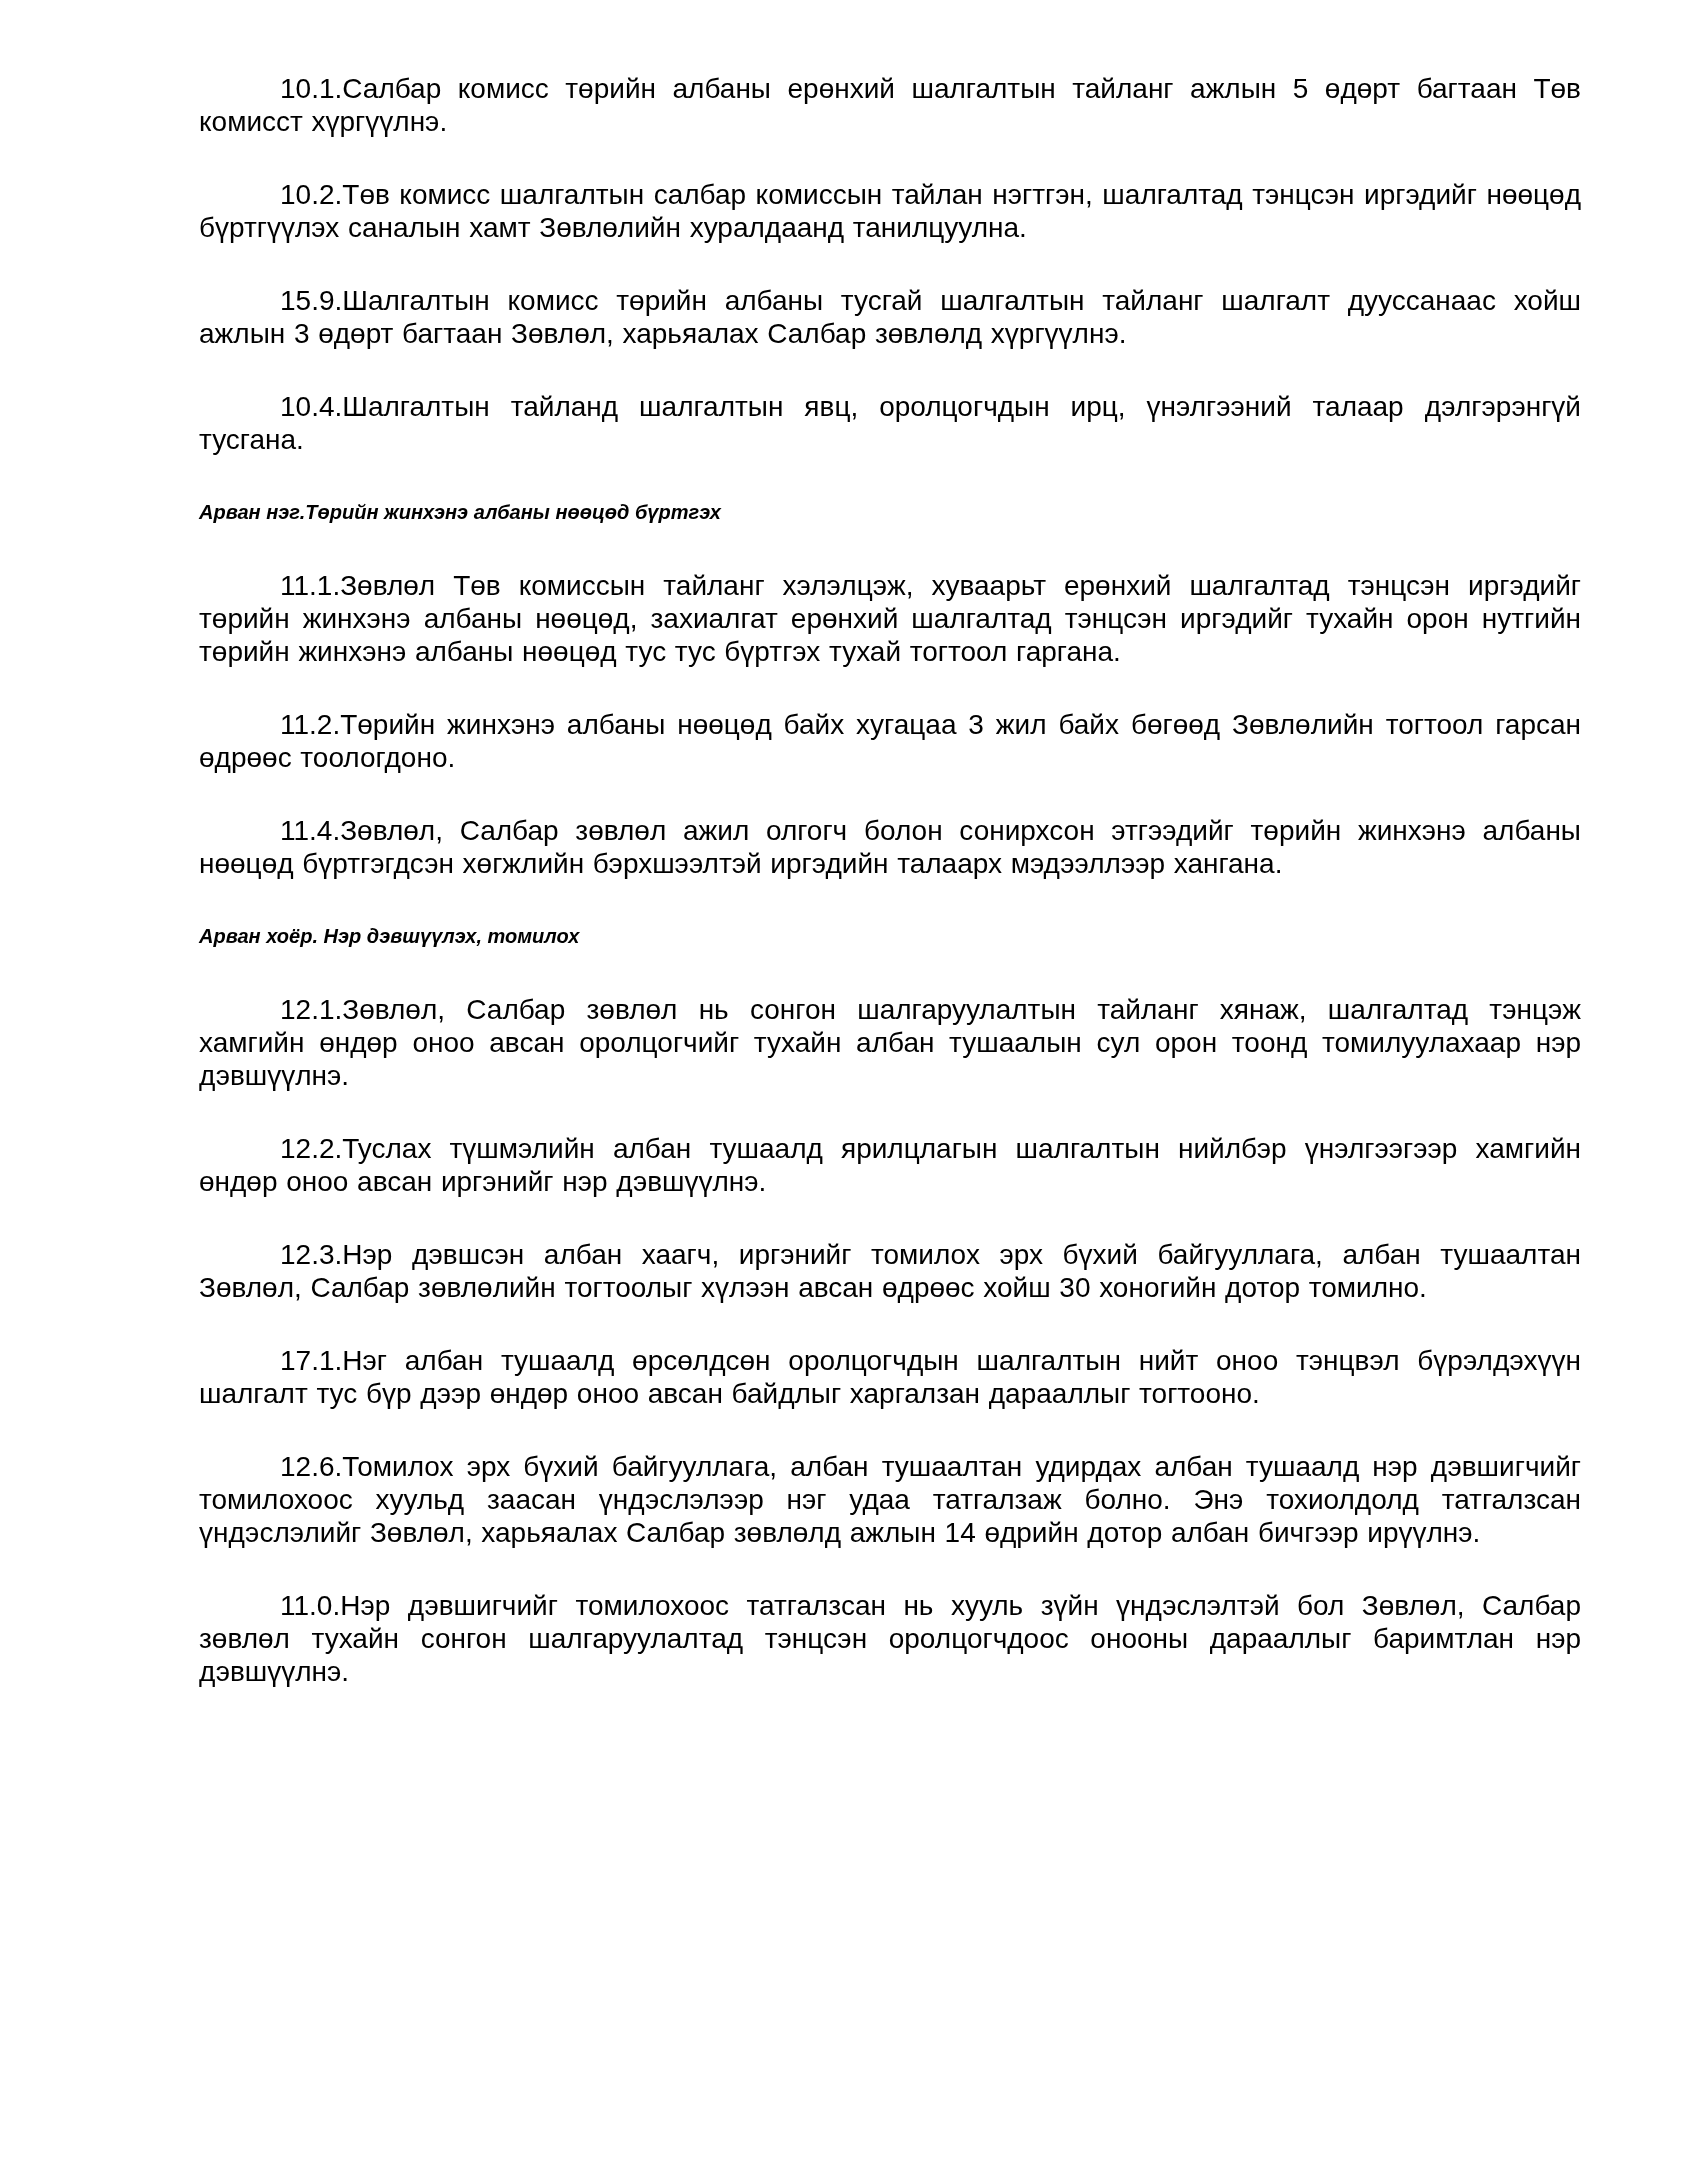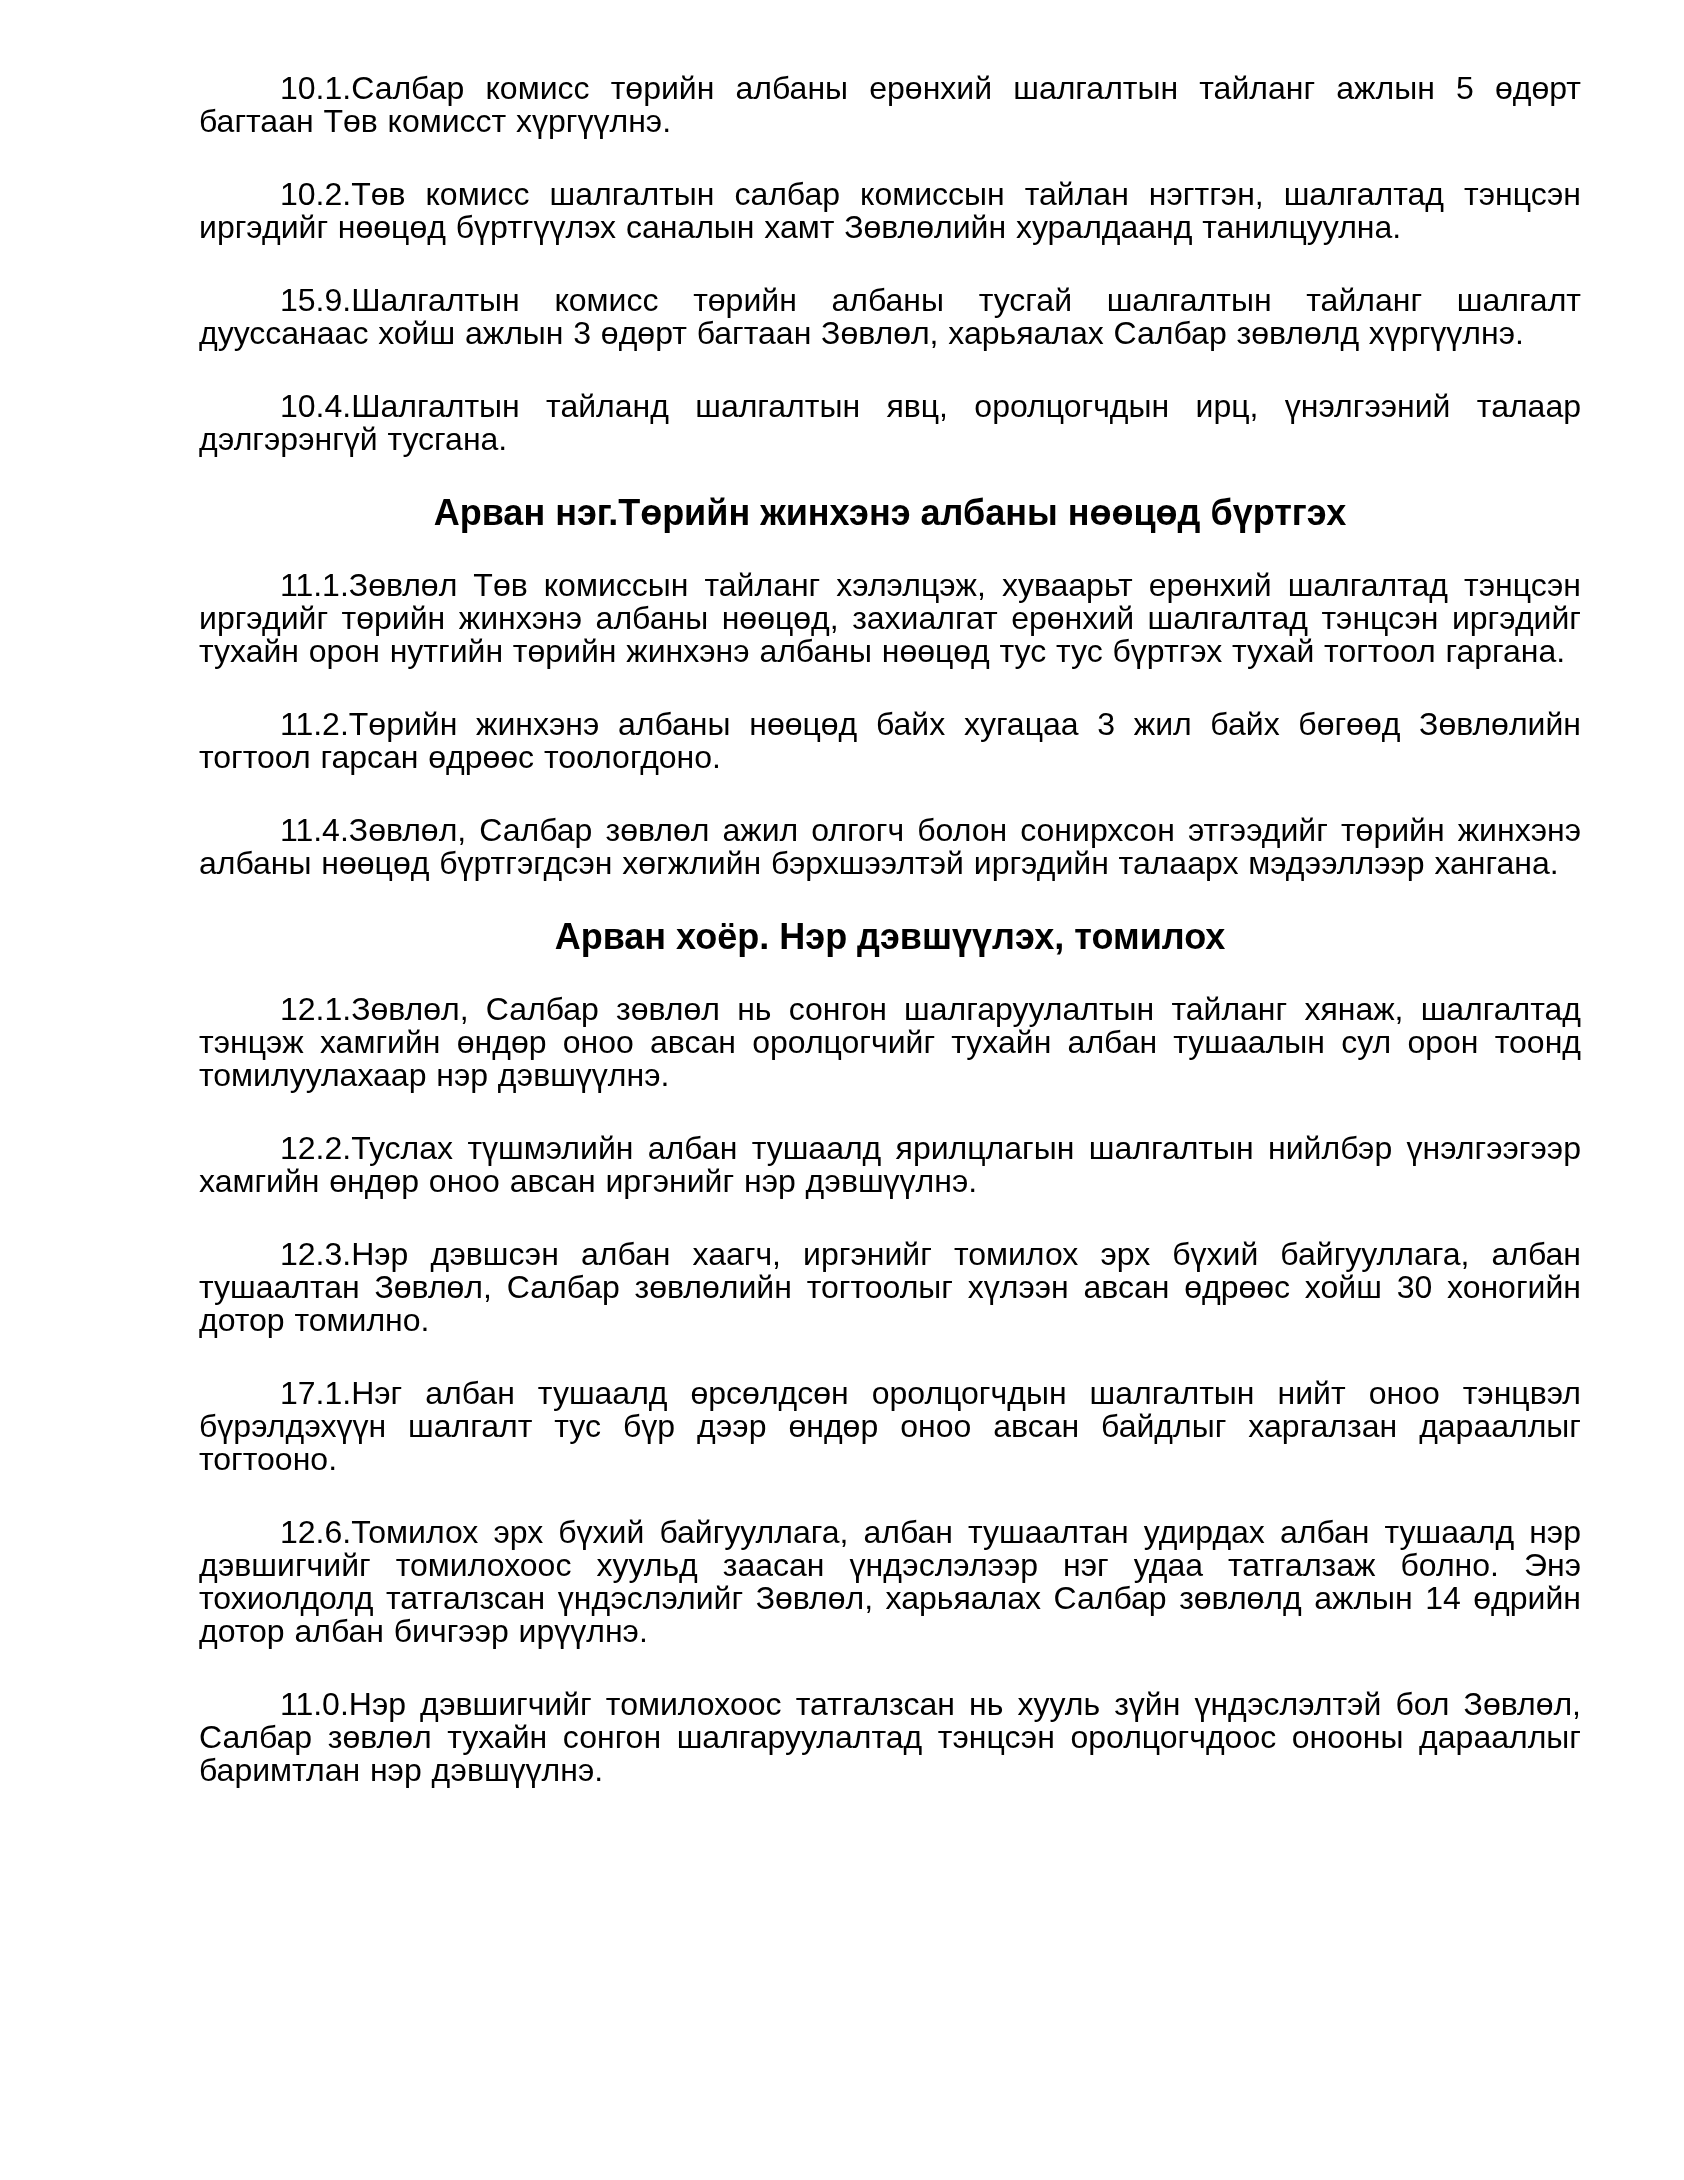--- a/index.html
+++ b/index.html
@@ -16,34 +16,35 @@
     color: #000000;
     overflow: hidden;
   }
   .content {
     position: absolute;
     left: 199px;
     top: 72px;
     width: 1382px;
   }
   .para {
-    font-size: 32px;
+    font-size: 28px;
     line-height: 33px;
     text-align: justify;
     text-indent: 81px;
     margin: 0 0 40px 0;
     word-spacing: 0.9px;
   }
   .heading {
-    font-size: 36px;
+    font-size: 20px;
     line-height: 33px;
     font-weight: bold;
-    text-align: center;
+    text-align: left;
     text-indent: 0;
     margin: 0 0 40px 0;
+    font-style: italic;
   }
 </style>
 </head>
 <body>
 
 <div class="page">
   <div class="content">
     <p class="para">10.1.Салбар комисс төрийн албаны ерөнхий шалгалтын тайланг ажлын 5 өдөрт багтаан Төв комисст хүргүүлнэ.</p>
     <p class="para">10.2.Төв комисс шалгалтын салбар комиссын тайлан нэгтгэн, шалгалтад тэнцсэн иргэдийг нөөцөд бүртгүүлэх саналын хамт Зөвлөлийн хуралдаанд танилцуулна.</p>
     <p class="para">15.9.Шалгалтын комисс төрийн албаны тусгай шалгалтын тайланг шалгалт дууссанаас хойш ажлын 3 өдөрт багтаан Зөвлөл, харьяалах Салбар зөвлөлд хүргүүлнэ.</p>

